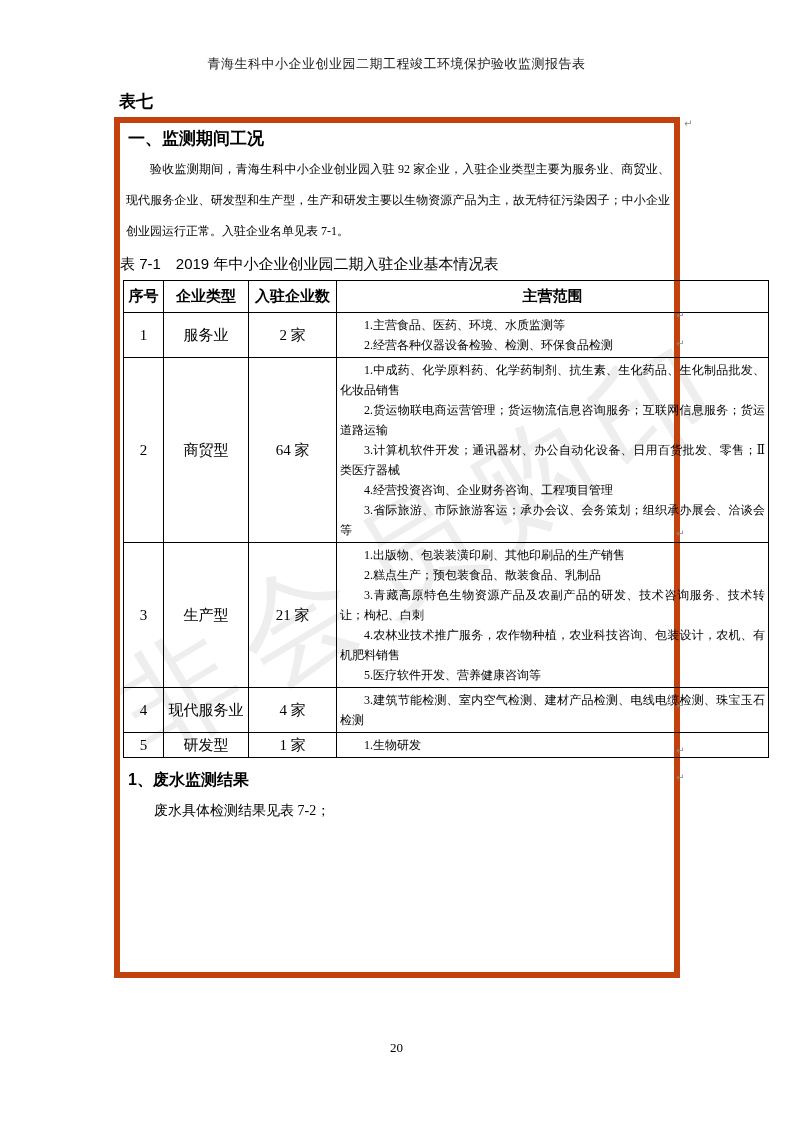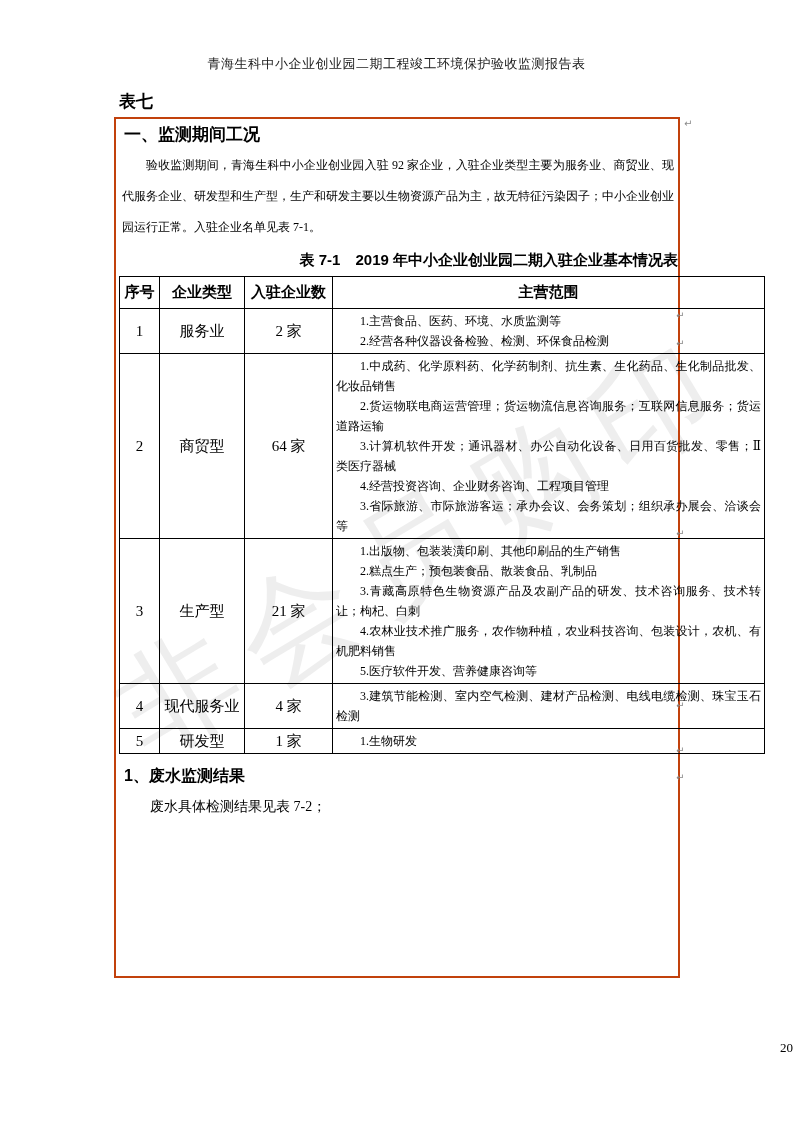--- a/index.html
+++ b/index.html
@@ -17,37 +17,37 @@
     letter-spacing:0.5px;
   }
   .table-label{
     position:absolute;top:90px;left:119px;
     font-family:"Liberation Sans","DejaVu Sans",sans-serif;
     font-weight:bold;font-size:17px;
   }
   .main-box{
     position:absolute;left:114px;top:117px;
     width:566px;height:861px;
-    border:2px solid #c2410c;
+    border:6px solid #c2410c;
     box-sizing:border-box;
   }
   .sec-heading{
     margin:6px 0 0 8px;
     font-family:"Liberation Sans","DejaVu Sans",sans-serif;
     font-weight:bold;font-size:17px;line-height:20px;
   }
   .para1{
     margin:5px 4px 0 6px;
     font-size:12px;line-height:31px;
     text-indent:2em;text-align:justify;
   }
   .tbl-title{
-    margin:8px 0 0 0;text-align:right;
-    font-family:"Liberation Sans","DejaVu Sans",sans-serif;
-    font-weight:bold;font-size:15px;
+    margin:8px 0 0 0;text-align:left;
+    font-family:"Liberation Sans","DejaVu Sans",sans-serif;
+    font-weight:normal;font-size:15px;
   }
   table.company{
     margin:6px 0 0 3px;
     border-collapse:collapse;
     width:646px;
     table-layout:fixed;
   }
   table.company th, table.company td{
     border:1px solid #000;
   }
@@ -78,21 +78,21 @@
     margin:12px 0 0 8px;
     font-family:"Liberation Sans","DejaVu Sans",sans-serif;
     font-weight:bold;font-size:16px;line-height:20px;
   }
   .para2{
     margin:12px 0 0 6px;
     font-size:14px;text-indent:2em;
   }
   .page-number{
     position:absolute;left:0;top:1040px;width:100%;
-    text-align:right;font-size:13px;
+    text-align:center;font-size:13px;
   }
   .watermark{
     position:absolute;left:80px;top:470px;width:680px;
     font-size:118px;letter-spacing:20px;
     color:rgba(120,120,120,0.13);
     transform:rotate(-31deg);
     transform-origin:50% 50%;
     white-space:nowrap;
     pointer-events:none;
     font-family:"Liberation Sans","DejaVu Sans",sans-serif;

